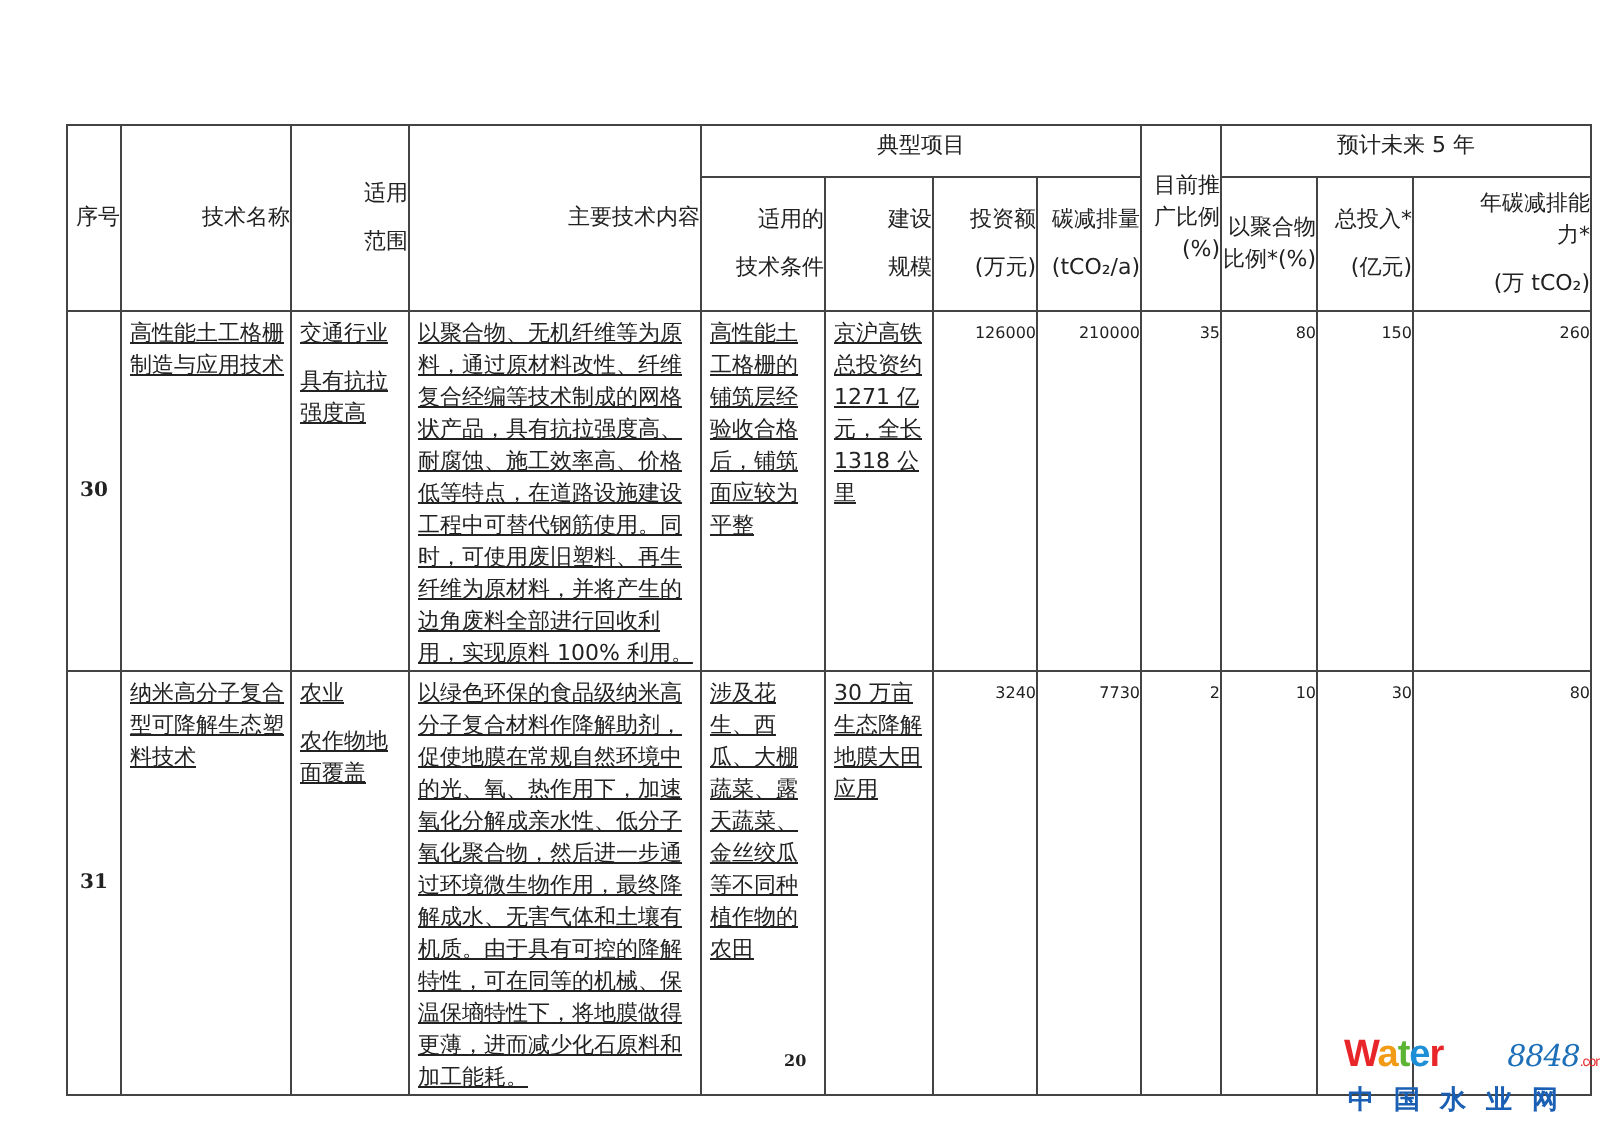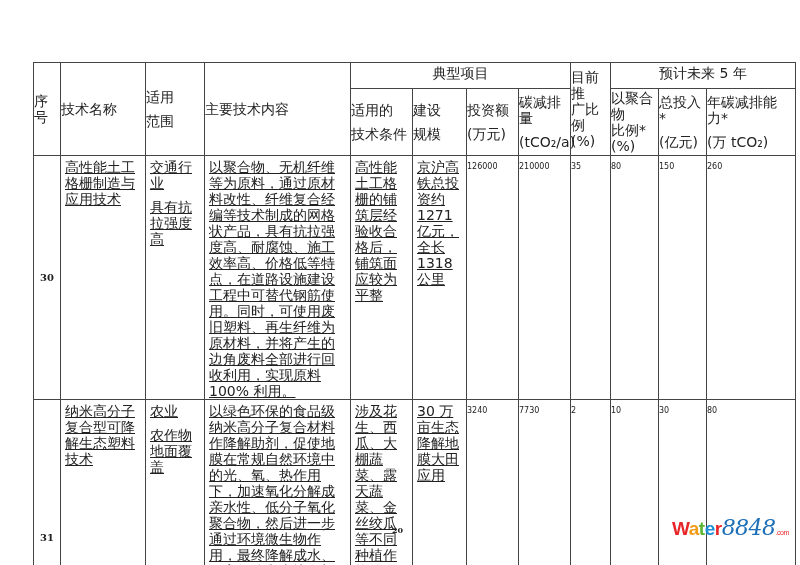--- a/index.html
+++ b/index.html
@@ -1,37 +1,37 @@
 <!DOCTYPE html>
 <html><head>
 <meta charset="utf-8">
 <style>
   html, body { margin: 0; padding: 0; background: #ffffff; }
   body { width: 800px; height: 565px; position: relative; overflow: hidden;
          font-family: "DejaVu Sans", "Liberation Sans", sans-serif; color: #222; }
   table.main { position: absolute; left: 33px; top: 62px; border-collapse: collapse;
                table-layout: fixed; width: 762px; }
   table.main td, table.main th { border: 1px solid #444; font-weight: normal;
-               font-size: 14px; line-height: 16px; padding: 0; vertical-align: top; }
-  .hdr { text-align: left; vertical-align: middle !important; }
+               font-size: 11px; line-height: 16px; padding: 0; vertical-align: top; }
+  .hdr { text-align: right; vertical-align: middle !important; }
   .hdr-top { text-align: center; vertical-align: top !important; padding-top: 2px !important; }
-  .num { text-align: left; padding-top: 3px !important; font-size: 8px !important; }
+  .num { text-align: right; padding-top: 3px !important; font-size: 8px !important; }
   .txt { padding: 3px 3px 0 4px !important; font-size: 9px; line-height: 16.3px; text-decoration: underline; }
   .seq { text-align: center; vertical-align: middle !important; font-family: "DejaVu Serif", serif;
          font-weight: bold !important; font-size: 10px !important; }
   .gap { display: block; height: 8px; }
   .page-num { position: absolute; left: 392px; top: 525px; font-size: 8px;
               font-family: "DejaVu Serif", serif; font-weight: bold; }
   .logo { position: absolute; left: 672px; top: 518px; width: 124px; height: 46px; }
   .logo-top { font-family: "Liberation Sans", sans-serif; font-weight: bold; font-size: 19px;
               line-height: 20px; letter-spacing: -0.5px; white-space: nowrap; }
   .logo-top .w { color: #e8262a; } .logo-top .a { color: #f29b17; }
   .logo-top .t { color: #5bb532; } .logo-top .e { color: #1d8fd6; } .logo-top .r { color: #e8262a; }
   .logo-top .n { font-family: "DejaVu Serif", serif; font-style: italic; font-weight: normal;
-                 color: #1d6fb8; font-size: 22px; }
+                 color: #1d6fb8; font-size: 15px; margin-left: 32px; }
   .logo-top .c { font-size: 7px; color: #e8262a; font-weight: normal; }
   .logo-bot { color: #1a5fb4; font-weight: bold; font-size: 13px; letter-spacing: 10px;
               line-height: 18px; padding-left: 2px; white-space: nowrap; }
 </style>
 </head>
 <body>
 
 <table class="main">
   <colgroup>
     <col style="width:27px">
@@ -133,13 +133,14 @@
   </tr>
 </tbody>
   </table>
 
 <div class="page-num">20</div>
 
 <div class="logo">
   <div class="logo-top">
     <span class="w">W</span><span class="a">a</span><span class="t">t</span><span class="e">e</span><span class="r">r</span><span class="n">8848</span><span class="c">.com</span>
   </div>
+  <div class="logo-bot">中国水业网</div>
 </div>
 
 </body></html>

